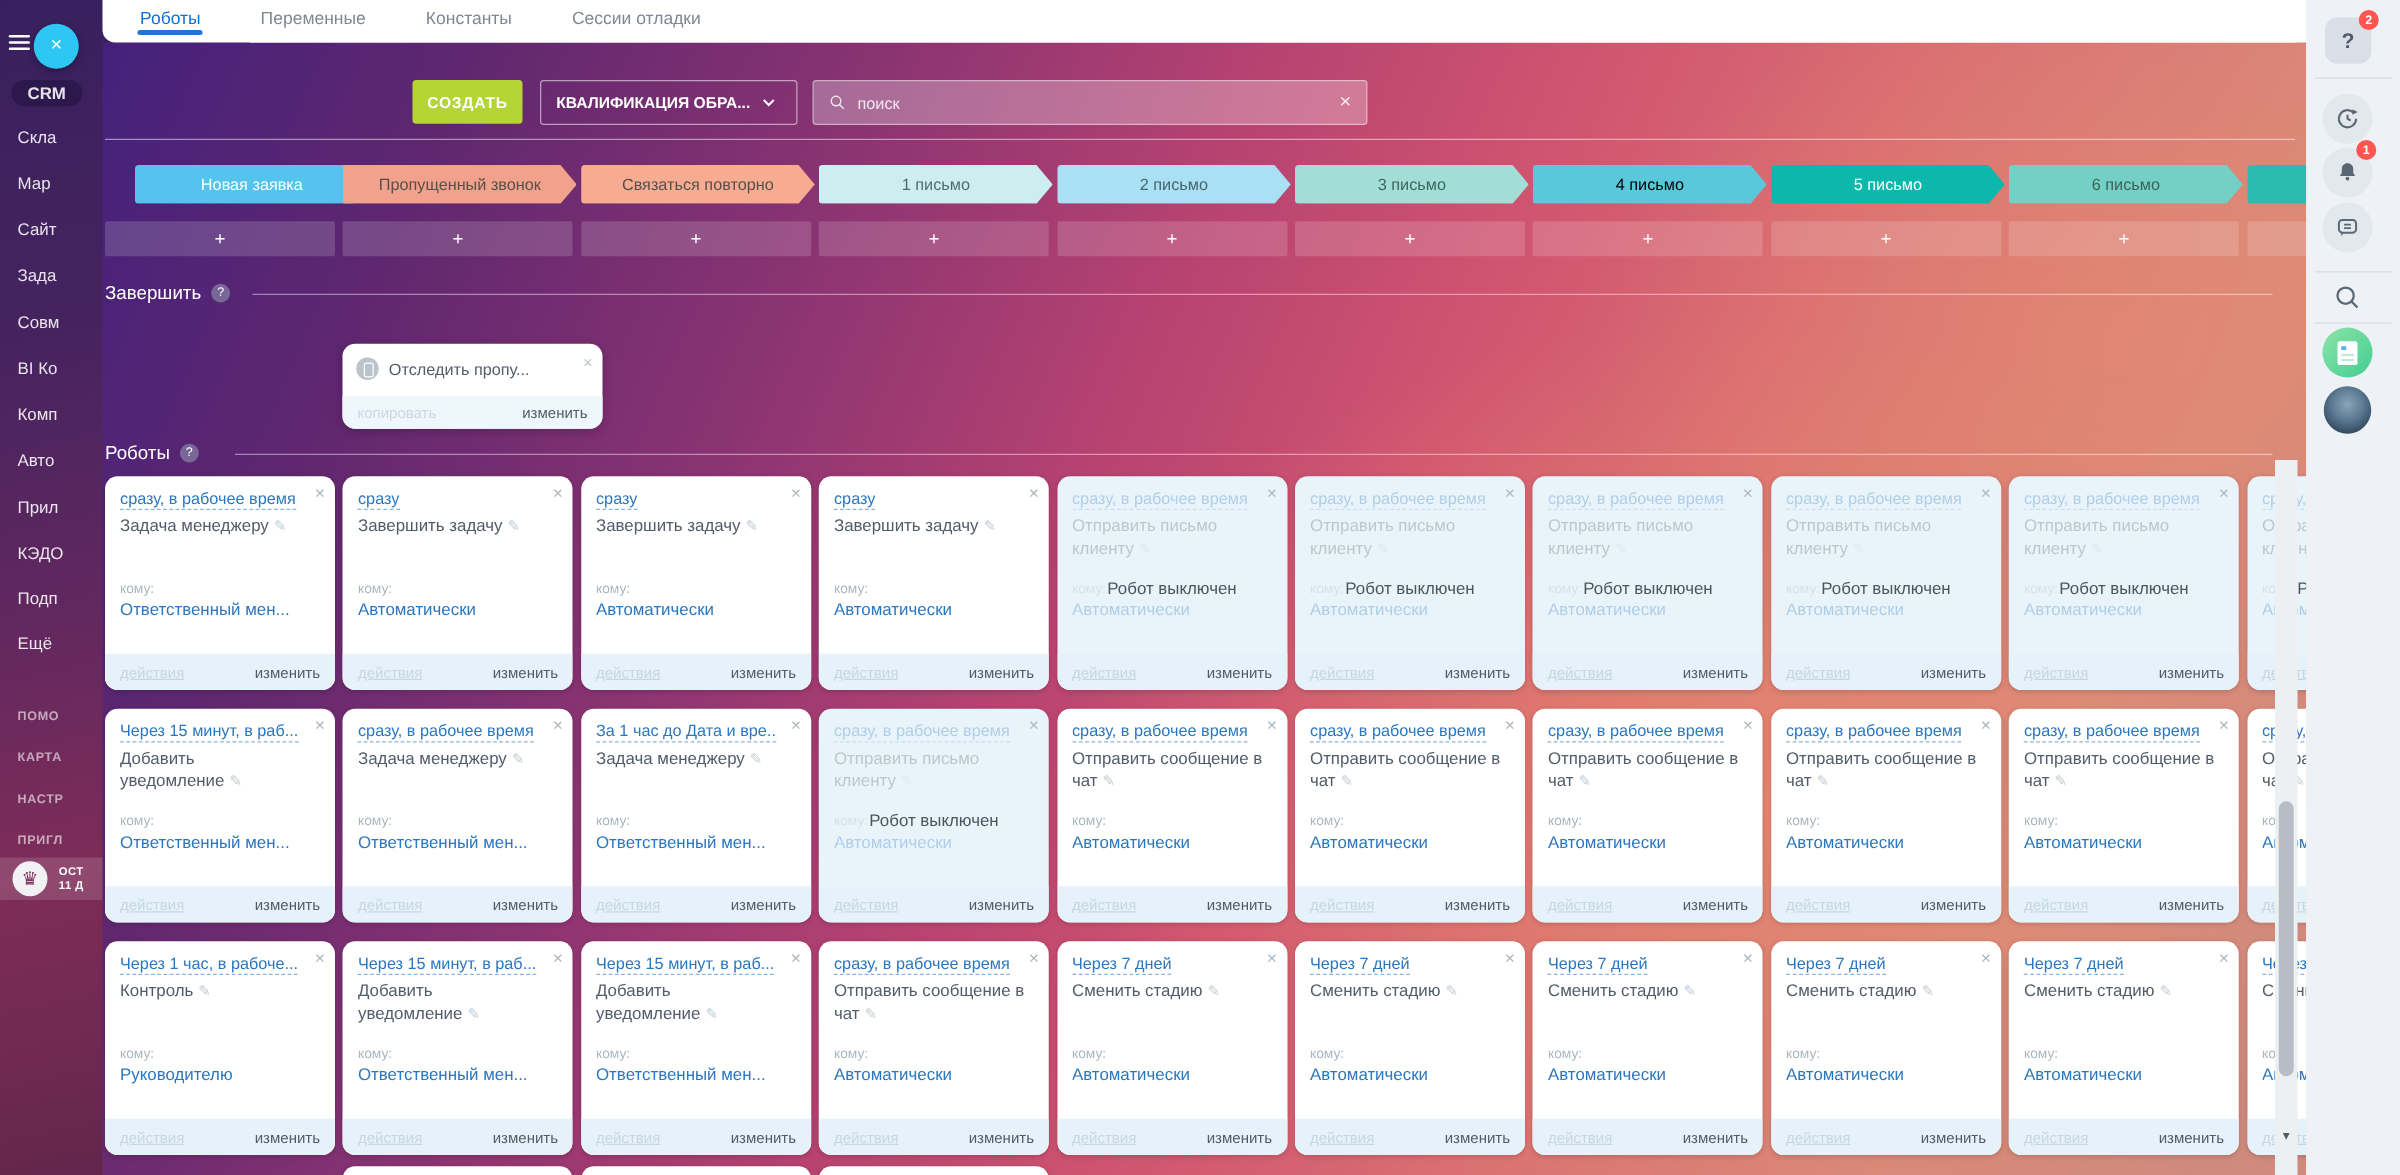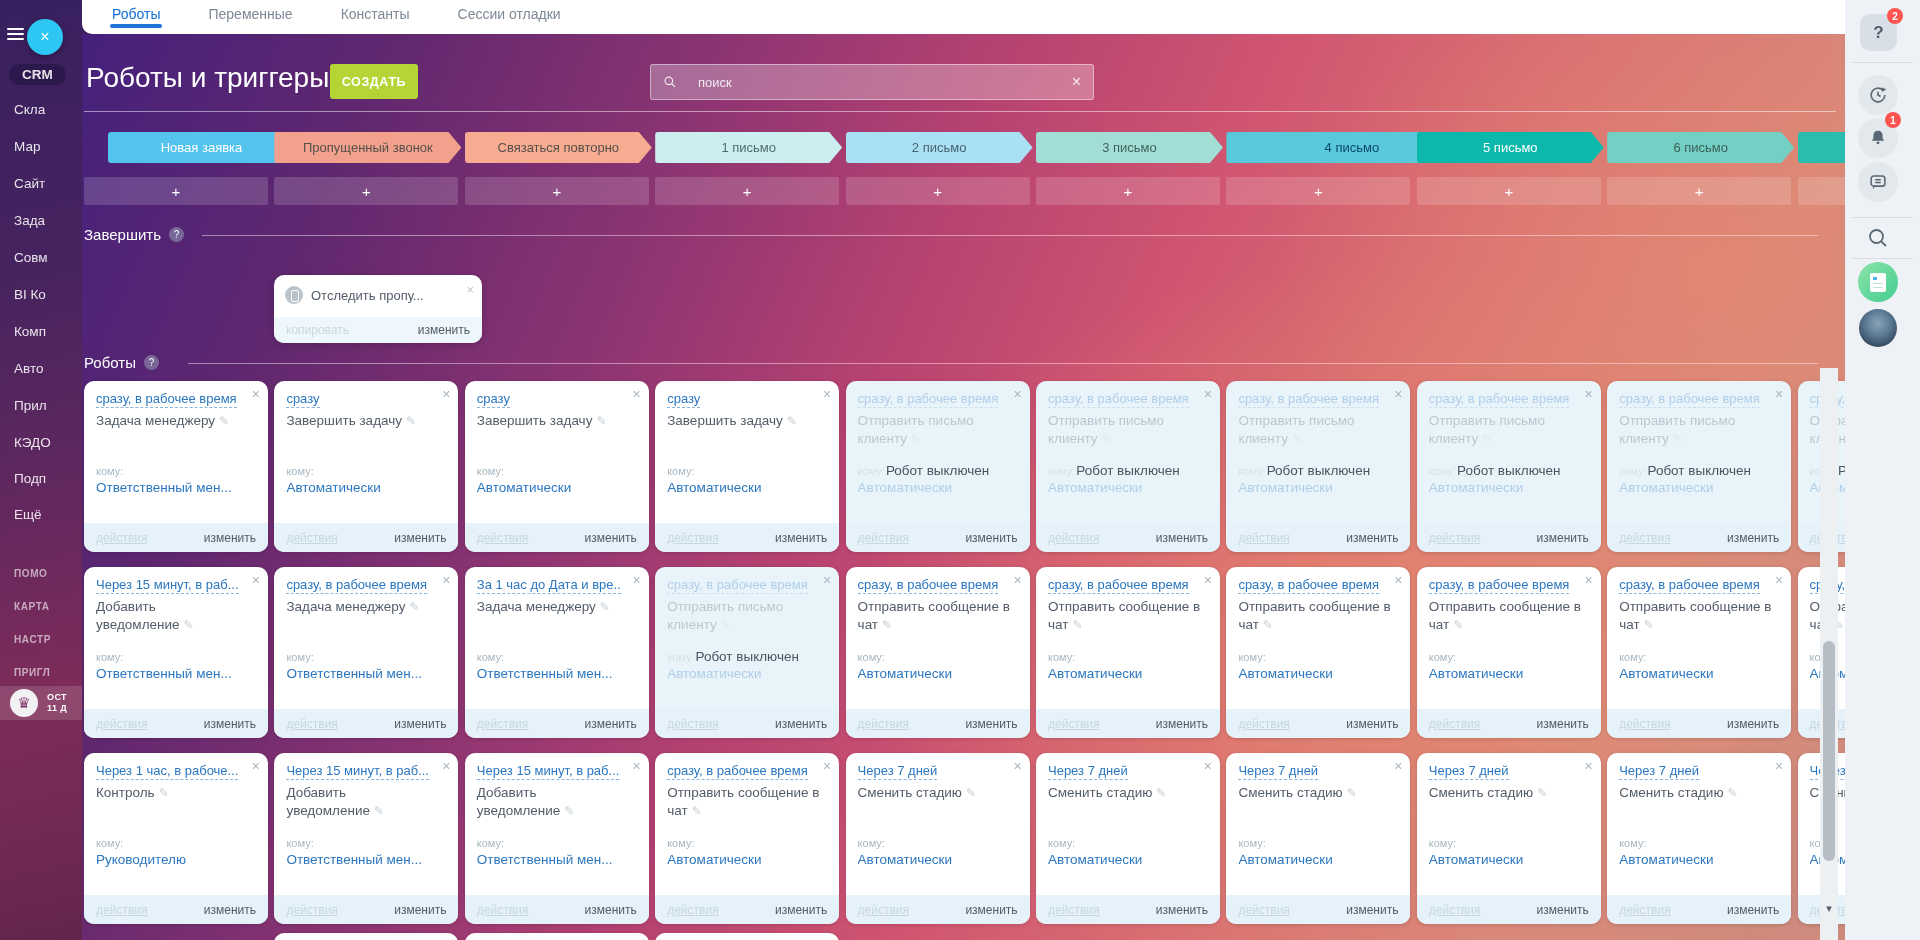--- a/index.html
+++ b/index.html
@@ -38,21 +38,21 @@
   .page-title{position:absolute;left:4px;top:28px;color:#fff;font-size:28px;font-weight:400;}
   .btn-create{position:absolute;left:248px;top:30px;width:88px;height:35px;background:#b5d435;border:none;
     border-radius:3px;color:#fff;font-weight:700;font-size:12.5px;letter-spacing:.6px;cursor:pointer;}
   .funnel-select{position:absolute;left:350px;top:30px;width:206px;height:36px;border:1px solid rgba(255,255,255,.55);
     border-radius:3px;color:#fff;font-weight:700;font-size:12.5px;display:flex;align-items:center;
     padding:0 12px;box-sizing:border-box;gap:10px;cursor:pointer;}
   .funnel-select .lbl{white-space:nowrap;overflow:hidden;}
   .chev{width:10px;height:10px;flex:0 0 auto;}
   .searchbox{position:absolute;left:568px;top:30px;width:444px;height:36px;background:rgba(255,255,255,.28);
     border:1px solid rgba(255,255,255,.45);border-radius:3px;display:flex;align-items:center;
-    padding:0 12px;box-sizing:border-box;gap:21px;}
+    padding:0 12px;box-sizing:border-box;gap:9px;}
   .searchbox .ph{color:rgba(255,255,255,.85);font-size:13px;}
   .searchbox .clear{margin-left:auto;color:rgba(255,255,255,.85);font-size:16px;cursor:pointer;}
   .hdr-line{position:absolute;left:2px;width:1752px;top:77px;height:1px;background:rgba(255,255,255,.5);}
 
   .stage{position:absolute;top:98px;height:31px;width:187px;display:flex;align-items:center;justify-content:center;
     font-size:13px;border-radius:3px;cursor:pointer;
     clip-path:polygon(0 0,calc(100% - 13px) 0,100% 50%,calc(100% - 13px) 100%,0 100%);}
   .plusbox{position:absolute;top:143px;height:28px;width:184px;background:rgba(255,255,255,.16);border-radius:2px;
     color:#fff;font-size:15px;display:flex;align-items:center;justify-content:center;cursor:pointer;}
 
@@ -160,44 +160,49 @@
   </nav>
 
   <div class="topbar">
     <div class="tab active">Роботы</div>
     <div class="tab">Переменные</div>
     <div class="tab">Константы</div>
     <div class="tab">Сессии отладки</div>
   </div>
 
   <div class="slider">
-    <div class="page-title">Роботы и триггеры</div>
 
     <button class="btn-create">СОЗДАТЬ</button>
 
+    <div class="funnel-select">
+      <span class="lbl">КВАЛИФИКАЦИЯ ОБРА...</span>
+      <svg class="chev" viewBox="0 0 10 10">
+        <polyline points="1,3 5,7 9,3" fill="none" stroke="#fff" stroke-width="1.6"></polyline>
+        </svg>
+    </div>
 
     <div class="searchbox">
       <svg class="ic" width="14" height="14" viewBox="0 0 24 24">
         <circle cx="10" cy="10" r="6.5" fill="none" stroke="rgba(255,255,255,.85)" stroke-width="2"></circle>
         <path d="M15 15l5.5 5.5" stroke="rgba(255,255,255,.85)" stroke-width="2"></path>
         </svg>
       <span class="ph">поиск</span>
       <span class="clear">×</span>
     </div>
 
     <div class="hdr-line"></div>
 
     <div id="stages">
         <div class="stage" style="left: 2px; background: rgb(84, 195, 238); color: rgb(255, 255, 255); margin-left: 24px;">Новая заявка</div>
         <div class="stage" style="left: 192.4px; background: rgb(242, 162, 140); color: rgb(85, 80, 75);">Пропущенный звонок</div>
         <div class="stage" style="left: 382.8px; background: rgb(247, 172, 146); color: rgb(85, 80, 75);">Связаться повторно</div>
         <div class="stage" style="left: 573.2px; background: rgb(205, 238, 240); color: rgb(79, 107, 114);">1 письмо</div>
         <div class="stage" style="left: 763.6px; background: rgb(169, 224, 244); color: rgb(70, 100, 111);">2 письмо</div>
         <div class="stage" style="left: 954px; background: rgb(163, 222, 214); color: rgb(63, 100, 95);">3 письмо</div>
-        <div class="stage" style="left: 1144.4px; background: rgb(88, 200, 218); color: #0c4a6e; padding-left: 32px;">4 письмо</div>
+        <div class="stage" style="left: 1144.4px; background: rgb(88, 200, 218); color: #000000;">4 письмо</div>
         <div class="stage" style="left: 1334.8px; background: rgb(12, 184, 171); color: rgb(255, 255, 255);">5 письмо</div>
         <div class="stage" style="left: 1525.2px; background: rgb(116, 208, 196); color: rgb(60, 96, 89);">6 письмо</div>
         <div class="stage" style="left: 1715.6px; background: rgb(42, 188, 174); color: rgb(255, 255, 255);"></div>
       </div>
     <div id="plusrow">
         <div class="plusbox" style="left: 2px;">+</div>
         <div class="plusbox" style="left: 192.4px;">+</div>
         <div class="plusbox" style="left: 382.8px;">+</div>
         <div class="plusbox" style="left: 573.2px;">+</div>
         <div class="plusbox" style="left: 763.6px;">+</div>

